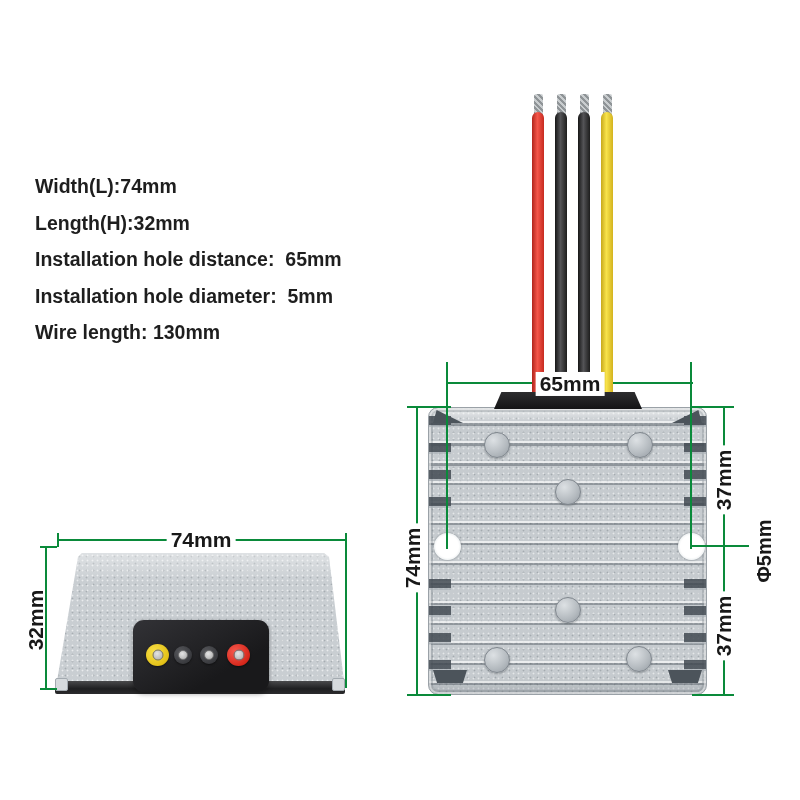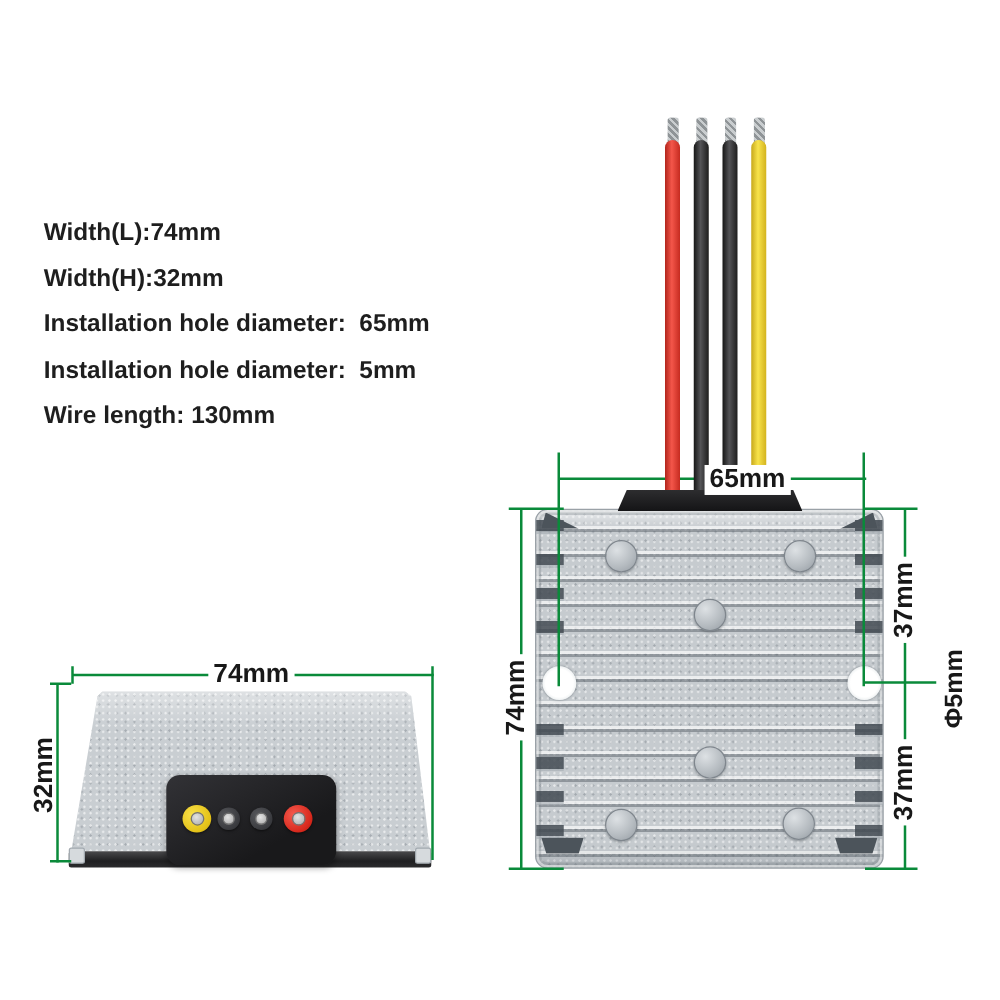--- a/index.html
+++ b/index.html
@@ -91,22 +91,22 @@
   .g-red{left:227px;top:644px;width:23px;height:22px;
          background:radial-gradient(circle at 35% 35%,#f55a4e,#d6271b 70%,#a31a10);box-shadow:0 1px 2px rgba(0,0,0,.5);}
 </style>
 </head>
 <body>
 
 <div id="canvas">
 
   <section class="spec">
     <div class="spec-line">Width(L):74mm</div>
-    <div class="spec-line">Width(H):32mm</div>
-    <div class="spec-line">Installation hole diameter:  65mm</div>
+    <div class="spec-line">Length(H):32mm</div>
+    <div class="spec-line">Installation hole distance:  65mm</div>
     <div class="spec-line">Installation hole diameter:  5mm</div>
     <div class="spec-line">Wire length: 130mm</div>
   </section>
 
   <div class="tip" style="left:534px;"></div>
   <div class="tip" style="left:557px;"></div>
   <div class="tip" style="left:580px;"></div>
   <div class="tip" style="left:603px;"></div>
   <div class="wire red" style="left:532px;"></div>
   <div class="wire black" style="left:555px;"></div>
@@ -128,21 +128,21 @@
   <div class="screw" style="left:484px;top:432px;"></div>
   <div class="screw" style="left:627px;top:432px;"></div>
   <div class="screw" style="left:555px;top:479px;"></div>
   <div class="screw" style="left:555px;top:597px;"></div>
   <div class="screw" style="left:484px;top:647px;"></div>
   <div class="screw" style="left:626px;top:646px;"></div>
 
   <div class="gl" style="left:448px;top:382px;width:245px;height:2px;"></div>
   <div class="gl" style="left:446px;top:362px;width:2px;height:187px;"></div>
   <div class="gl" style="left:690px;top:362px;width:2px;height:187px;"></div>
-  <div class="glabel" style="left:570px;top:384px;margin-left:28px;">65mm</div>
+  <div class="glabel" style="left:570px;top:384px;">65mm</div>
 
   <div class="gl" style="left:416px;top:407px;width:2px;height:288px;"></div>
   <div class="gl" style="left:407px;top:406px;width:44px;height:2px;"></div>
   <div class="gl" style="left:407px;top:694px;width:44px;height:2px;"></div>
   <div class="glabel rot" style="left:413px;top:558px;">74mm</div>
 
   <div class="gl" style="left:723px;top:407px;width:2px;height:288px;"></div>
   <div class="gl" style="left:692px;top:406px;width:42px;height:2px;"></div>
   <div class="gl" style="left:692px;top:545px;width:57px;height:2px;"></div>
   <div class="gl" style="left:692px;top:694px;width:42px;height:2px;"></div>

